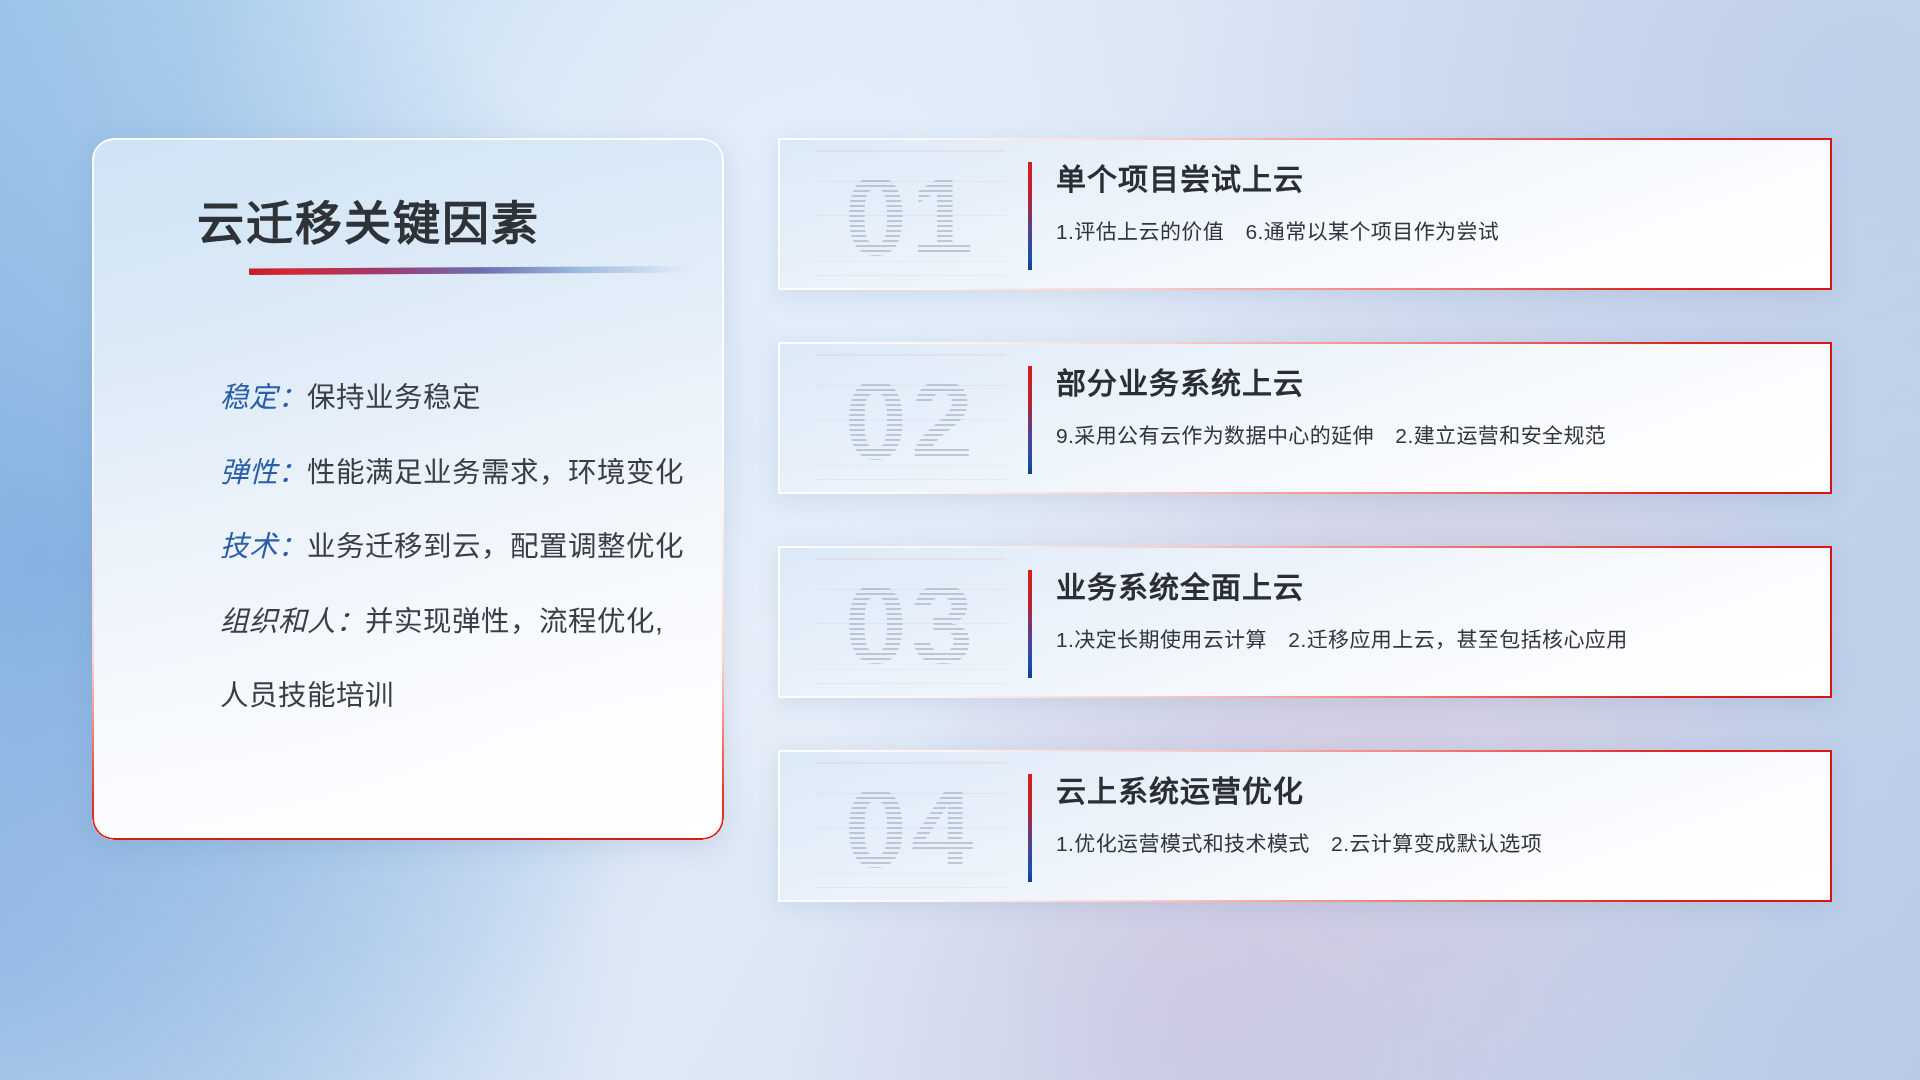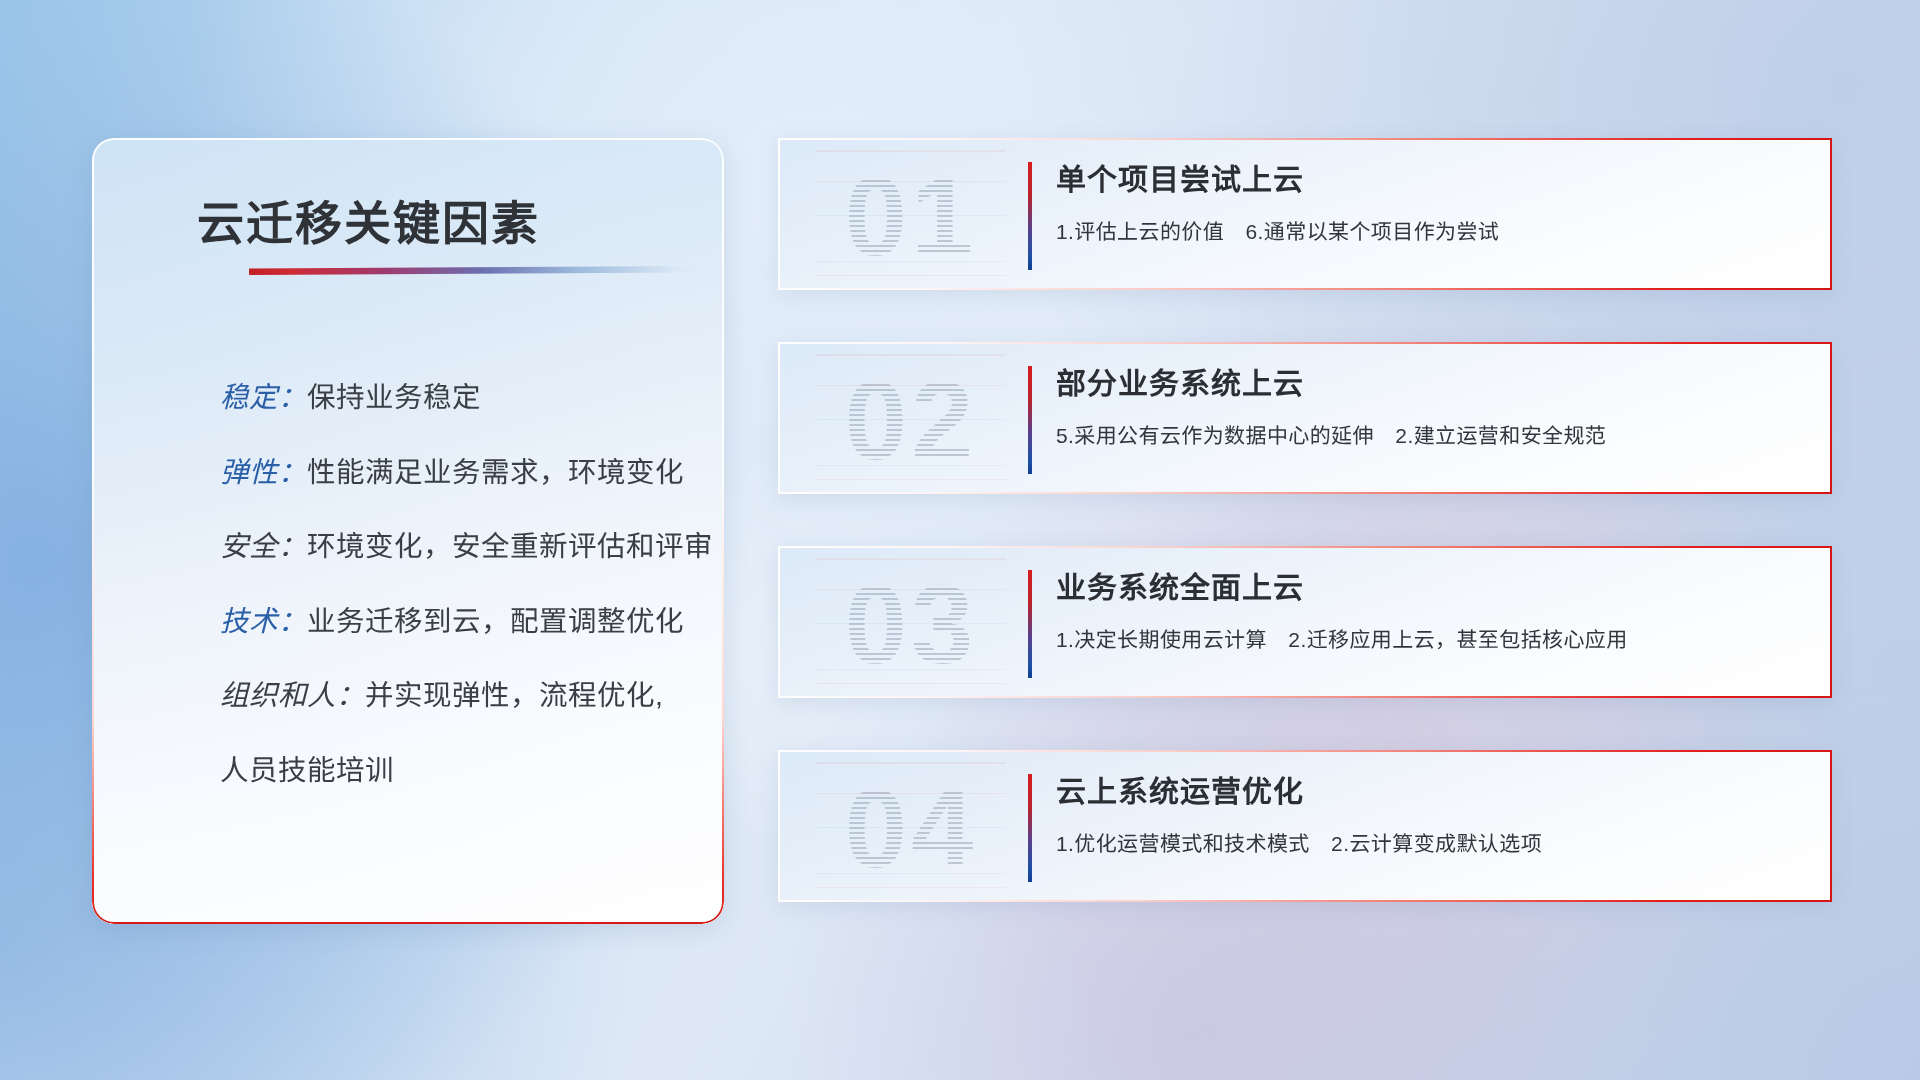--- a/index.html
+++ b/index.html
@@ -26,21 +26,21 @@
   }
   #bg::after{
     content:""; position:absolute; inset:0;
     background:
       radial-gradient(ellipse 520px 300px at 33% 60%, rgba(255,255,255,.35) 0%, rgba(255,255,255,0) 70%),
       radial-gradient(ellipse 420px 420px at 78% 55%, rgba(226,214,226,.35) 0%, rgba(226,214,226,0) 70%);
   }
 
   
   #left-panel{
-    position:absolute; left:92px; top:138px; width:632px; height:786px;
+    position:absolute; left:92px; top:138px; width:632px; height:702px;
     border-radius:22px;
     background:linear-gradient(172deg,
         rgba(210,230,246,.92) 0%,
         rgba(224,236,248,.93) 26%,
         rgba(243,247,252,.95) 56%,
         rgba(252,253,255,.97) 82%,
         rgba(255,255,255,.98) 100%);
     box-shadow:0 6px 26px rgba(90,120,160,.18);
     overflow:hidden;
   }
@@ -144,21 +144,20 @@
 
 <section id="left-panel">
   <div id="left-panel-border"></div>
 
   <h1 id="panel-title">云迁移关键因素</h1>
   <div id="title-rule"></div>
 
   <div id="factor-list">
       <div class="factor-row"><span class="factor-label">稳定：</span><span class="factor-text">保持业务稳定</span></div>
       <div class="factor-row"><span class="factor-label">弹性：</span><span class="factor-text">性能满足业务需求，环境变化</span></div>
-      <div class="factor-row"><span class="factor-label plain">安全：</span><span class="factor-text">环境变化，安全重新评估和评审</span></div>
       <div class="factor-row"><span class="factor-label">技术：</span><span class="factor-text">业务迁移到云，配置调整优化</span></div>
       <div class="factor-row"><span class="factor-label plain">组织和人：</span><span class="factor-text">并实现弹性，流程优化,</span></div>
       <div class="factor-row"><span class="factor-text">人员技能培训</span></div>
     </div>
 </section>
 
 <section id="cards">
     <div class="card">
       <div class="card-border"></div>
       <div class="ghost-number">01</div>
@@ -167,21 +166,21 @@
         <div class="card-title">单个项目尝试上云</div>
         <div class="card-sub">1.评估上云的价值　6.通常以某个项目作为尝试</div>
       </div>
     </div>
     <div class="card">
       <div class="card-border"></div>
       <div class="ghost-number">02</div>
       <div class="card-divider"></div>
       <div class="card-body">
         <div class="card-title">部分业务系统上云</div>
-        <div class="card-sub">5.采用公有云作为数据中心的延伸　2.建立运营和安全规范</div>
+        <div class="card-sub">9.采用公有云作为数据中心的延伸　2.建立运营和安全规范</div>
       </div>
     </div>
     <div class="card">
       <div class="card-border"></div>
       <div class="ghost-number">03</div>
       <div class="card-divider"></div>
       <div class="card-body">
         <div class="card-title">业务系统全面上云</div>
         <div class="card-sub">1.决定长期使用云计算　2.迁移应用上云，甚至包括核心应用</div>
       </div>

